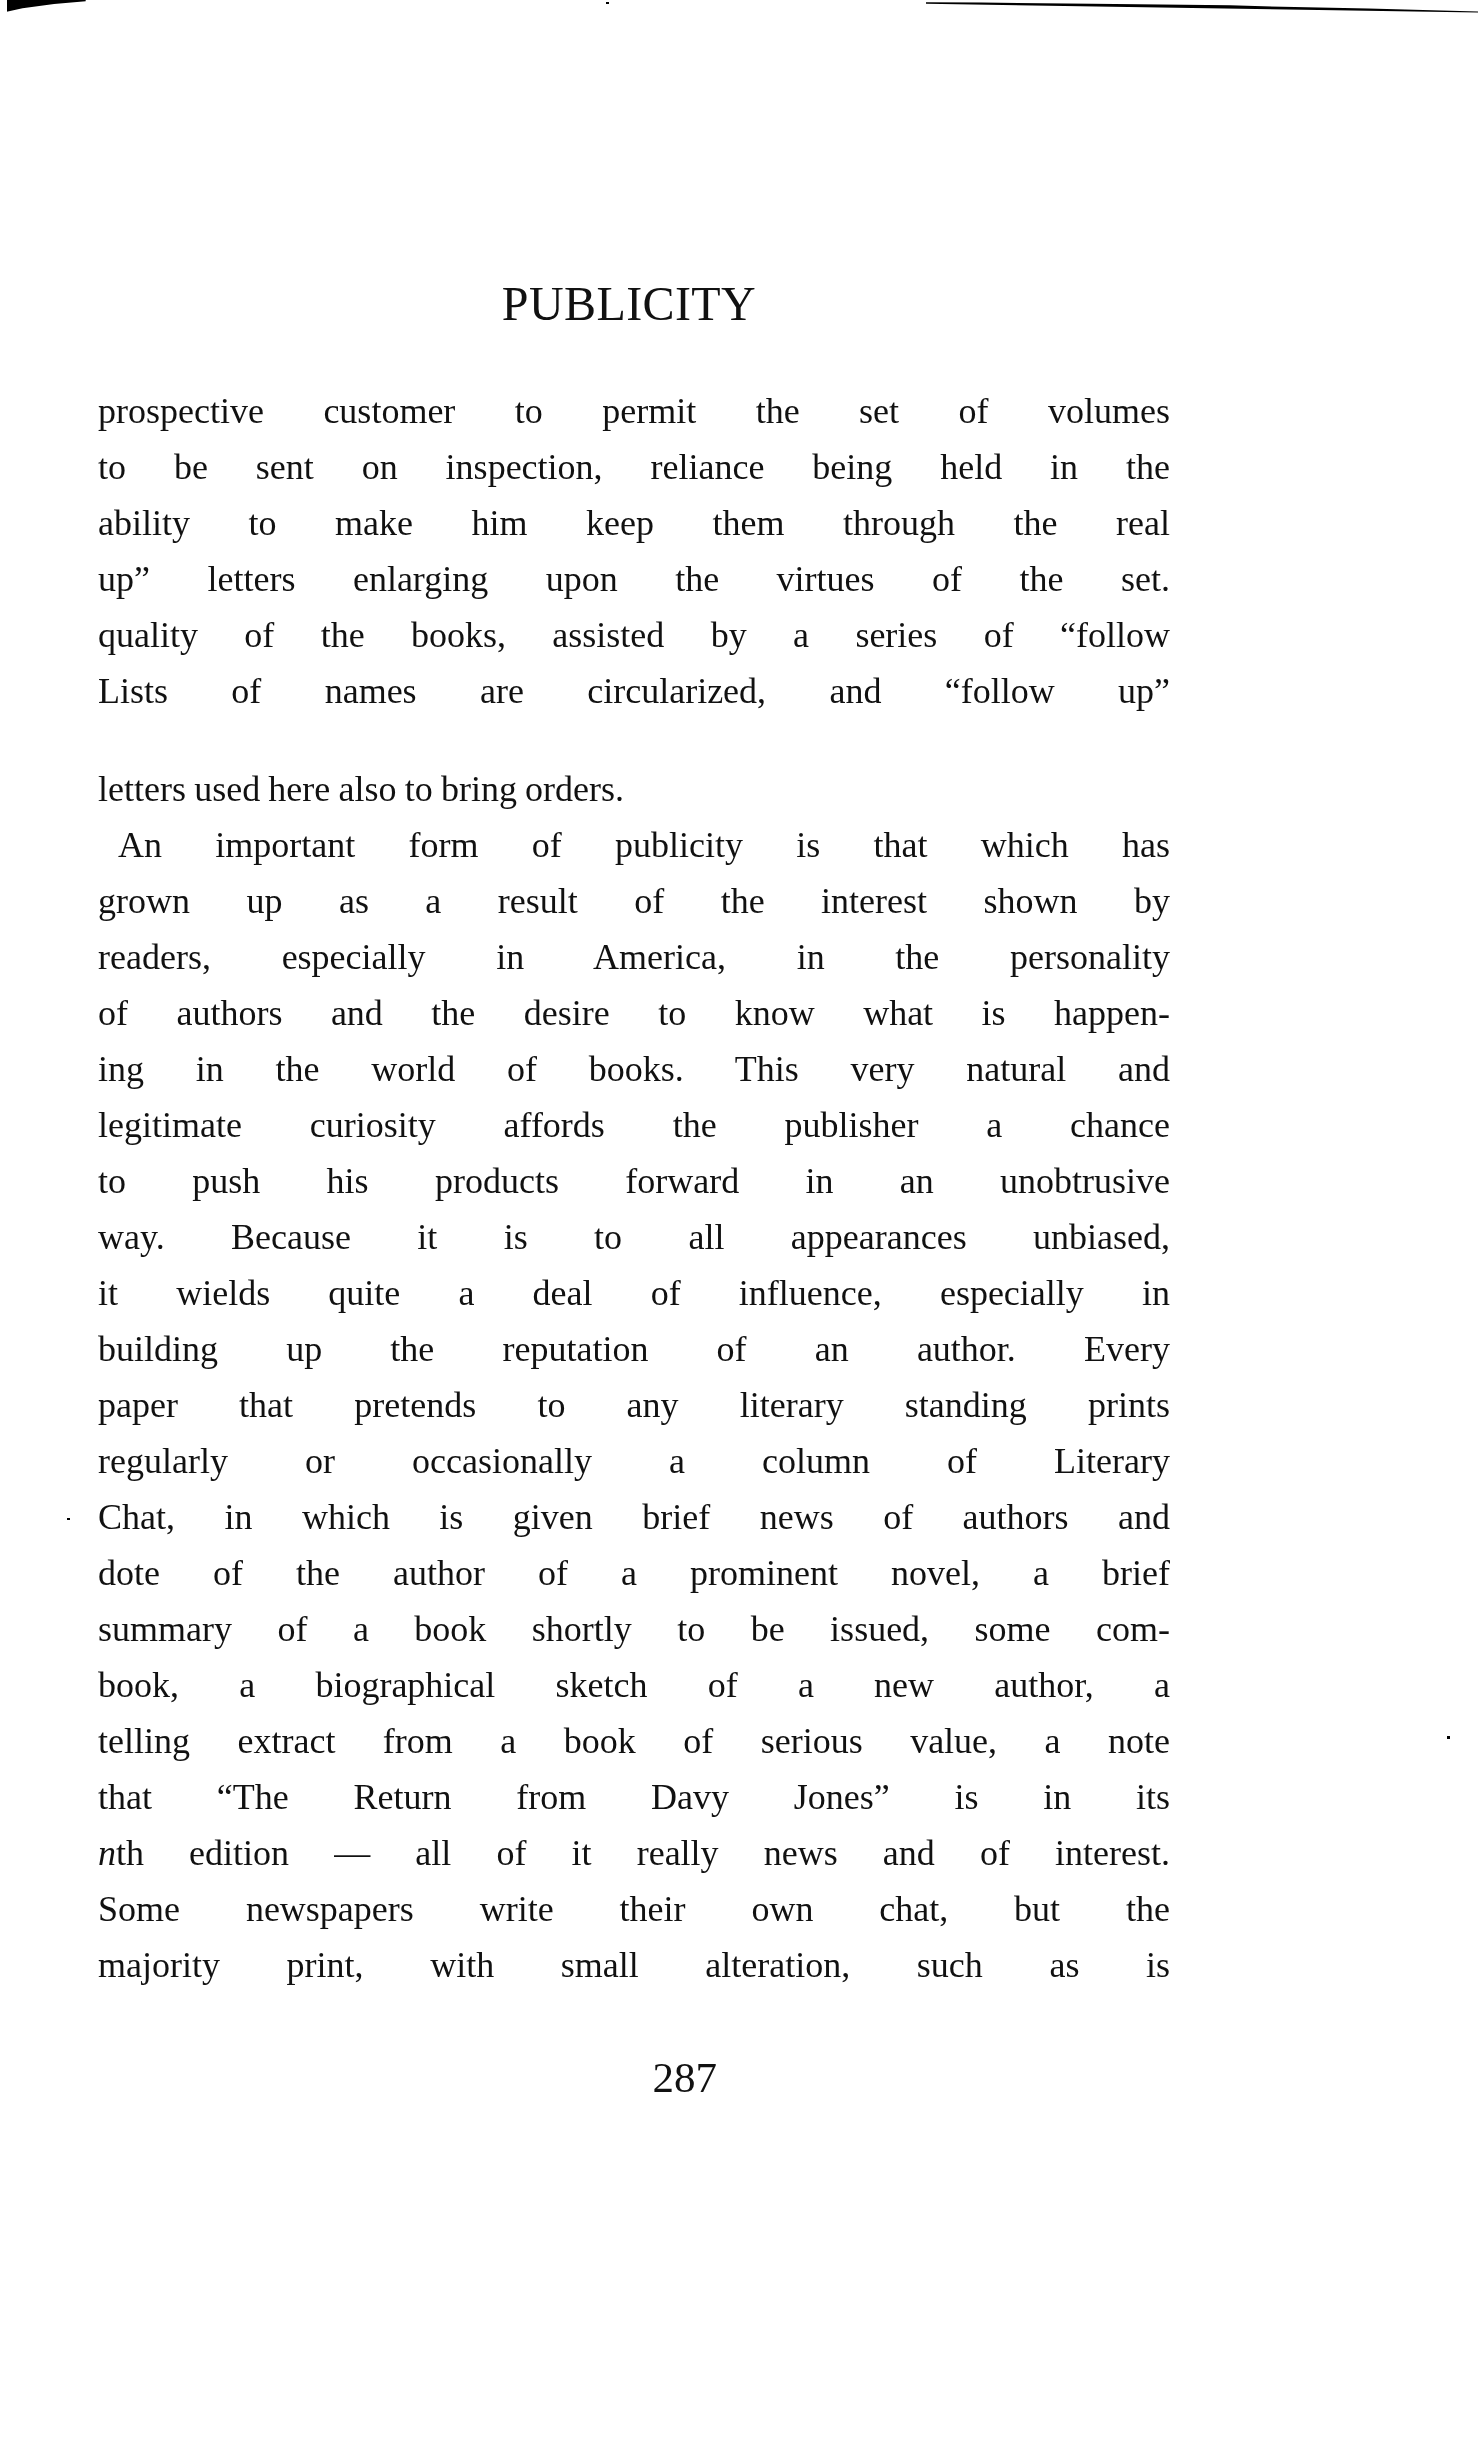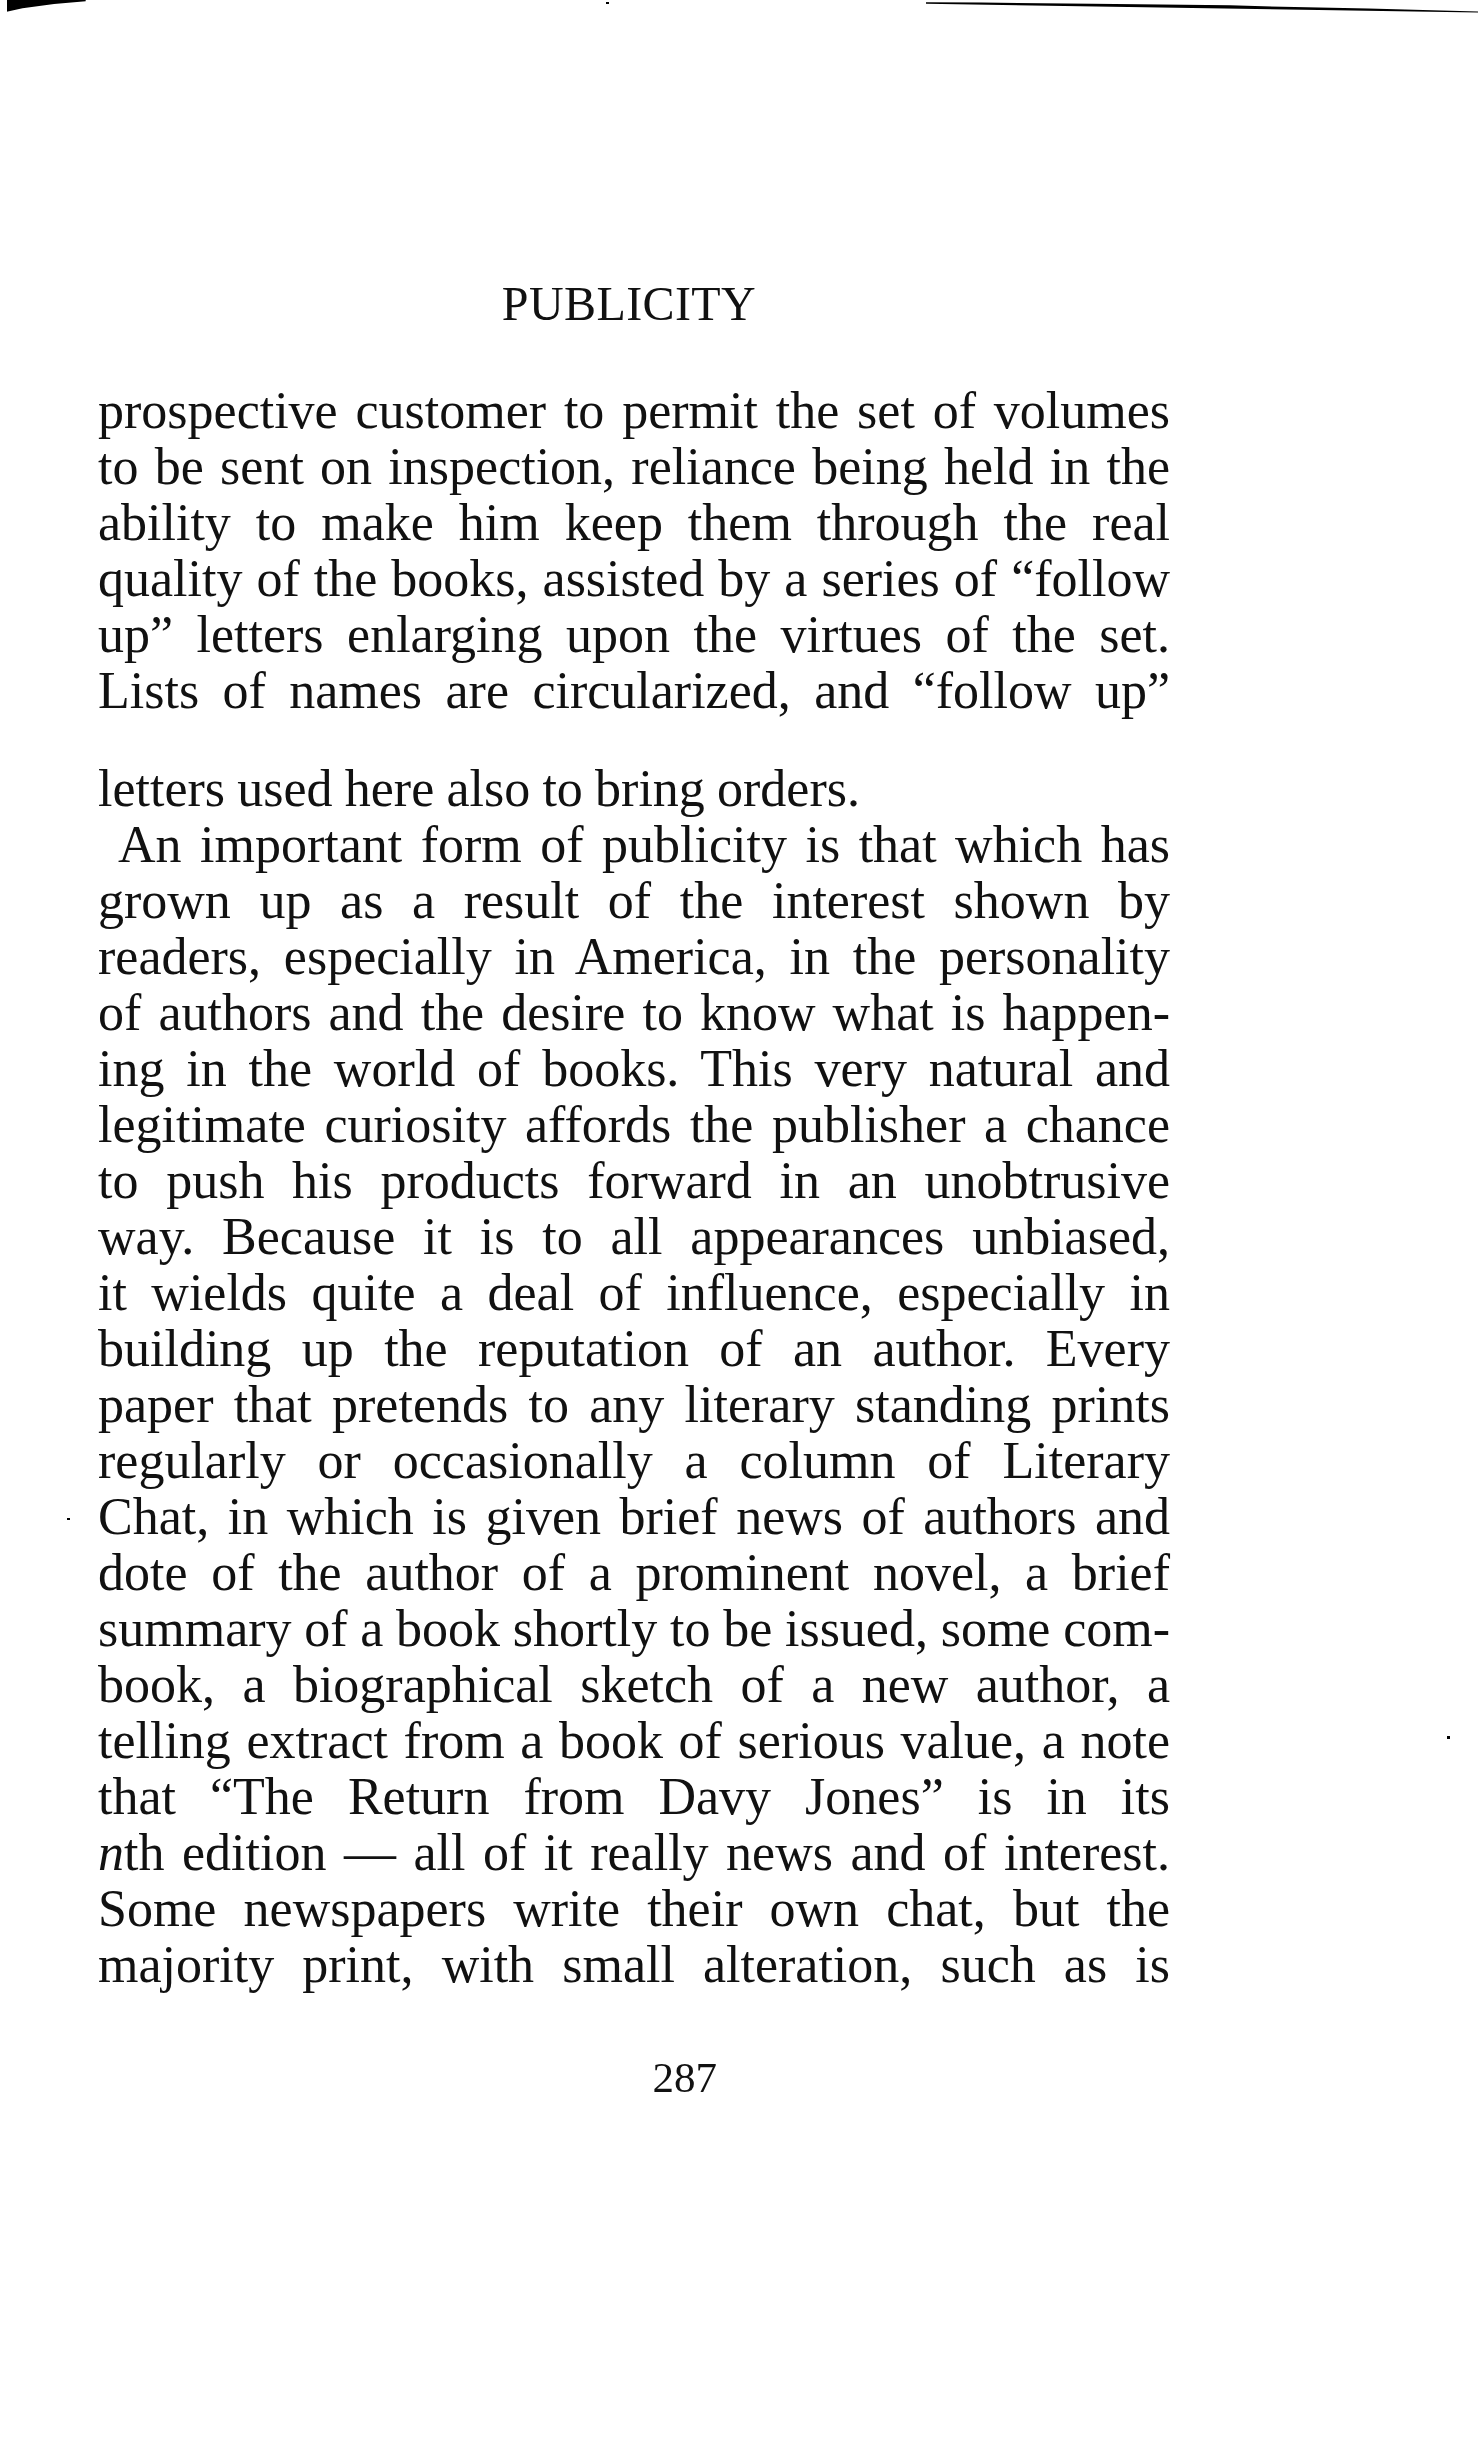--- a/index.html
+++ b/index.html
@@ -52,21 +52,21 @@
       line-height: 58px;
       letter-spacing: 0.4px;
       margin: 0;
       font-weight: normal;
     }
     .body-text {
       position: absolute;
       left: 98px;
       top: 383px;
       width: 1072px;
-      font-size: 52px;
+      font-size: 36px;
     }
     .line {
       display: block;
       height: 56px;
       line-height: 56px;
       text-align: justify;
       text-align-last: justify;
       white-space: nowrap;
       overflow: visible;
       word-spacing: -0.8px;
@@ -105,22 +105,22 @@
   <div class="speck" style="left:1447px;top:1736px;width:3.3px;height:2.5px;"></div>
 
   <h1 class="running-head">PUBLICITY</h1>
 
   <div class="body-text">
 
     <div>
       <span class="line">prospective customer to permit the set of volumes</span>
       <span class="line">to be sent on inspection, reliance being held in the</span>
       <span class="line">ability to make him keep them through the real</span>
+      <span class="line">up” letters enlarging upon the virtues of the set.</span>
       <span class="line">quality of the books, assisted by a series of “follow</span>
-      <span class="line">up” letters enlarging upon the virtues of the set.</span>
       <span class="line">Lists of names are circularized, and “follow up”</span>
       <span class="line last">letters used here also to bring orders.</span>
     </div>
 
     <div>
       <span class="line indent">An important form of publicity is that which has</span>
       <span class="line">grown up as a result of the interest shown by</span>
       <span class="line">readers, especially in America, in the personality</span>
       <span class="line">of authors and the desire to know what is happen-</span>
       <span class="line">ing in the world of books.  This very natural and</span>

